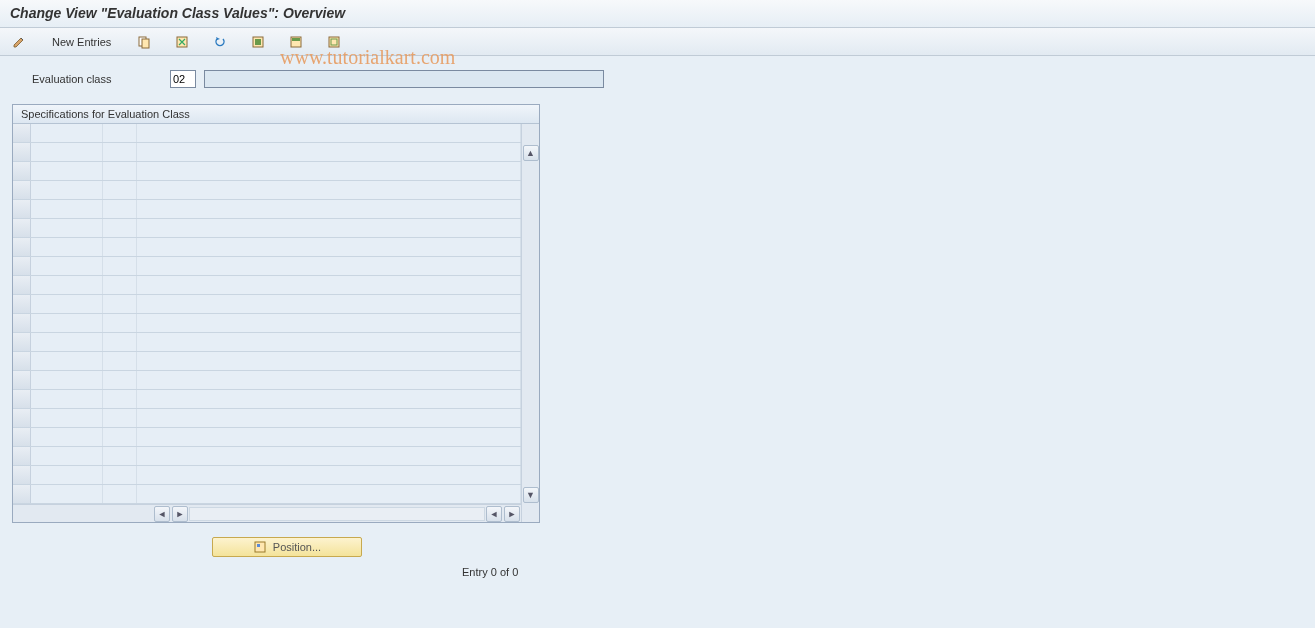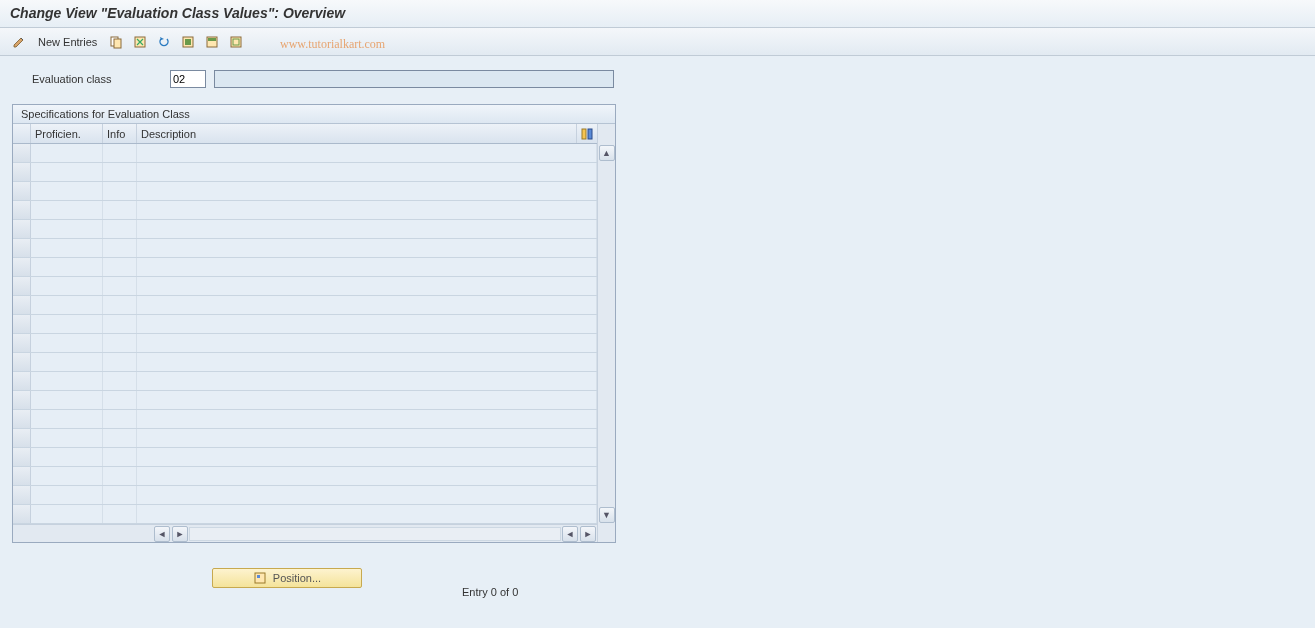--- a/index.html
+++ b/index.html
@@ -21,63 +21,63 @@
     font-weight: bold;
     color: #333;
   }
   .toolbar {
     background: linear-gradient(#f4f7fa, #e2eaf2);
     border-bottom: 1px solid #c0cbd6;
     height: 28px;
     display: flex;
     align-items: center;
     padding: 0 10px;
-    gap: 6px;
+    gap: 20px;
     position: relative;
   }
   .tb-icon {
     width: 18px; height: 18px;
     display: inline-flex; align-items: center; justify-content: center;
     cursor: pointer;
   }
   .tb-link {
     font-size: 11px; color: #333; cursor: pointer;
     padding: 0 4px;
   }
   .watermark {
     position: absolute;
-    left: 280px; top: 9px;
-    font-size: 12px;
+    left: 280px; top: 18px;
+    font-size: 20px;
     color: #e7985a;
     opacity: 0.85;
     font-family: Georgia, serif;
     pointer-events: none;
   }
   .content {
     background: #e7eff6;
     height: calc(628px - 26px - 28px);
     padding: 14px 10px 10px 12px;
   }
   .field-row {
     display: flex; align-items: center; gap: 8px;
     margin-bottom: 16px;
   }
   .field-label { width: 150px; color: #333; padding-left: 20px; }
   .short-input {
-    width: 36px; height: 18px;
+    width: 26px; height: 18px;
     border: 1px solid #7a8aa0; background: #fff;
     font-size: 11px; text-align: left; padding: 0 2px;
   }
   .long-input {
     width: 400px; height: 18px;
     border: 1px solid #7a8aa0; background: #dbe7f1;
     font-size: 11px; padding: 0 2px;
   }
   .panel {
-    width: 604px;
+    width: 528px;
     border: 1px solid #9aaabf;
     background: #e7eff6;
     box-shadow: 0 0 0 1px #d2dde8 inset;
   }
   .panel-title {
     background: linear-gradient(#f0f5fa,#dde7f1);
     border-bottom: 1px solid #b5c3d3;
     padding: 3px 8px;
     color: #333;
   }
@@ -156,21 +156,21 @@
   .hsb-btn {
     width:16px;height:16px;
     background: linear-gradient(#f3f6fa,#d8e1eb);
     border:1px solid #aebdce; border-radius:2px;
     display:flex;align-items:center;justify-content:center;
     cursor:pointer; font-size:9px;color:#556;
     margin:0 1px;
   }
   .hsb-track { flex:1; background:#e9eef4; height:14px; border:1px solid #cdd8e3;}
   .footer-row {
-    display:flex; align-items:center;
+    display:flex; align-items:flex-start;
     margin-top: 14px; gap: 100px;
     padding-left: 200px;
   }
   .position-btn {
     display:flex; align-items:center;
     border:1px solid #c7a94f;
     background: linear-gradient(#fdf3cf,#f4e39a);
     height:20px; width:150px;
     cursor:pointer;
     font-size:11px; color:#555;
@@ -241,32 +241,20 @@
     <span class="field-label">Evaluation class</span>
     <input class="short-input" value="02" style="">
     <input class="long-input" value="" style="">
   </div>
 
   <div class="panel">
     <div class="panel-title">Specifications for Evaluation Class</div>
 
     <div class="grid">
       <div class="grid-body">
-        <div class="grid-header">
-          <div class="gh-sel"></div>
-          <div class="gh-col gh-prof">Proficien.</div>
-          <div class="gh-col gh-info">Info</div>
-          <div class="gh-col gh-desc">Description</div>
-          <div class="gh-cfg">
-            <svg width="12" height="12" viewBox="0 0 12 12">
-                <rect x="1" y="1" width="4" height="10" fill="#f6c451" stroke="#9a7a2a"></rect>
-                <rect x="7" y="1" width="4" height="10" fill="#5a8ad6" stroke="#2a4a8a"></rect>
-              </svg>
-          </div>
-        </div>
         <div class="grid-rows" id="grid-rows">
             <div class="gr">
               <div class="gc-sel"></div>
               <div class="gc gc-prof"></div>
               <div class="gc gc-info"></div>
               <div class="gc gc-desc"></div>
             </div>
             <div class="gr">
               <div class="gc-sel"></div>
               <div class="gc gc-prof"></div>

